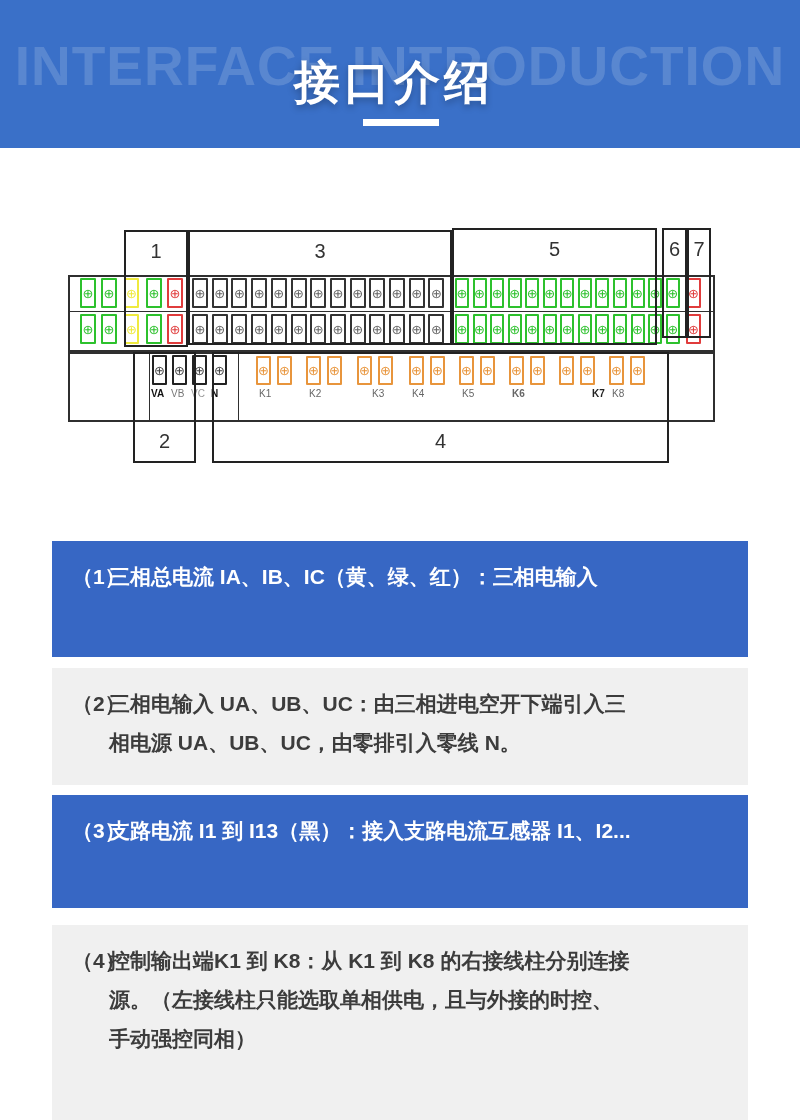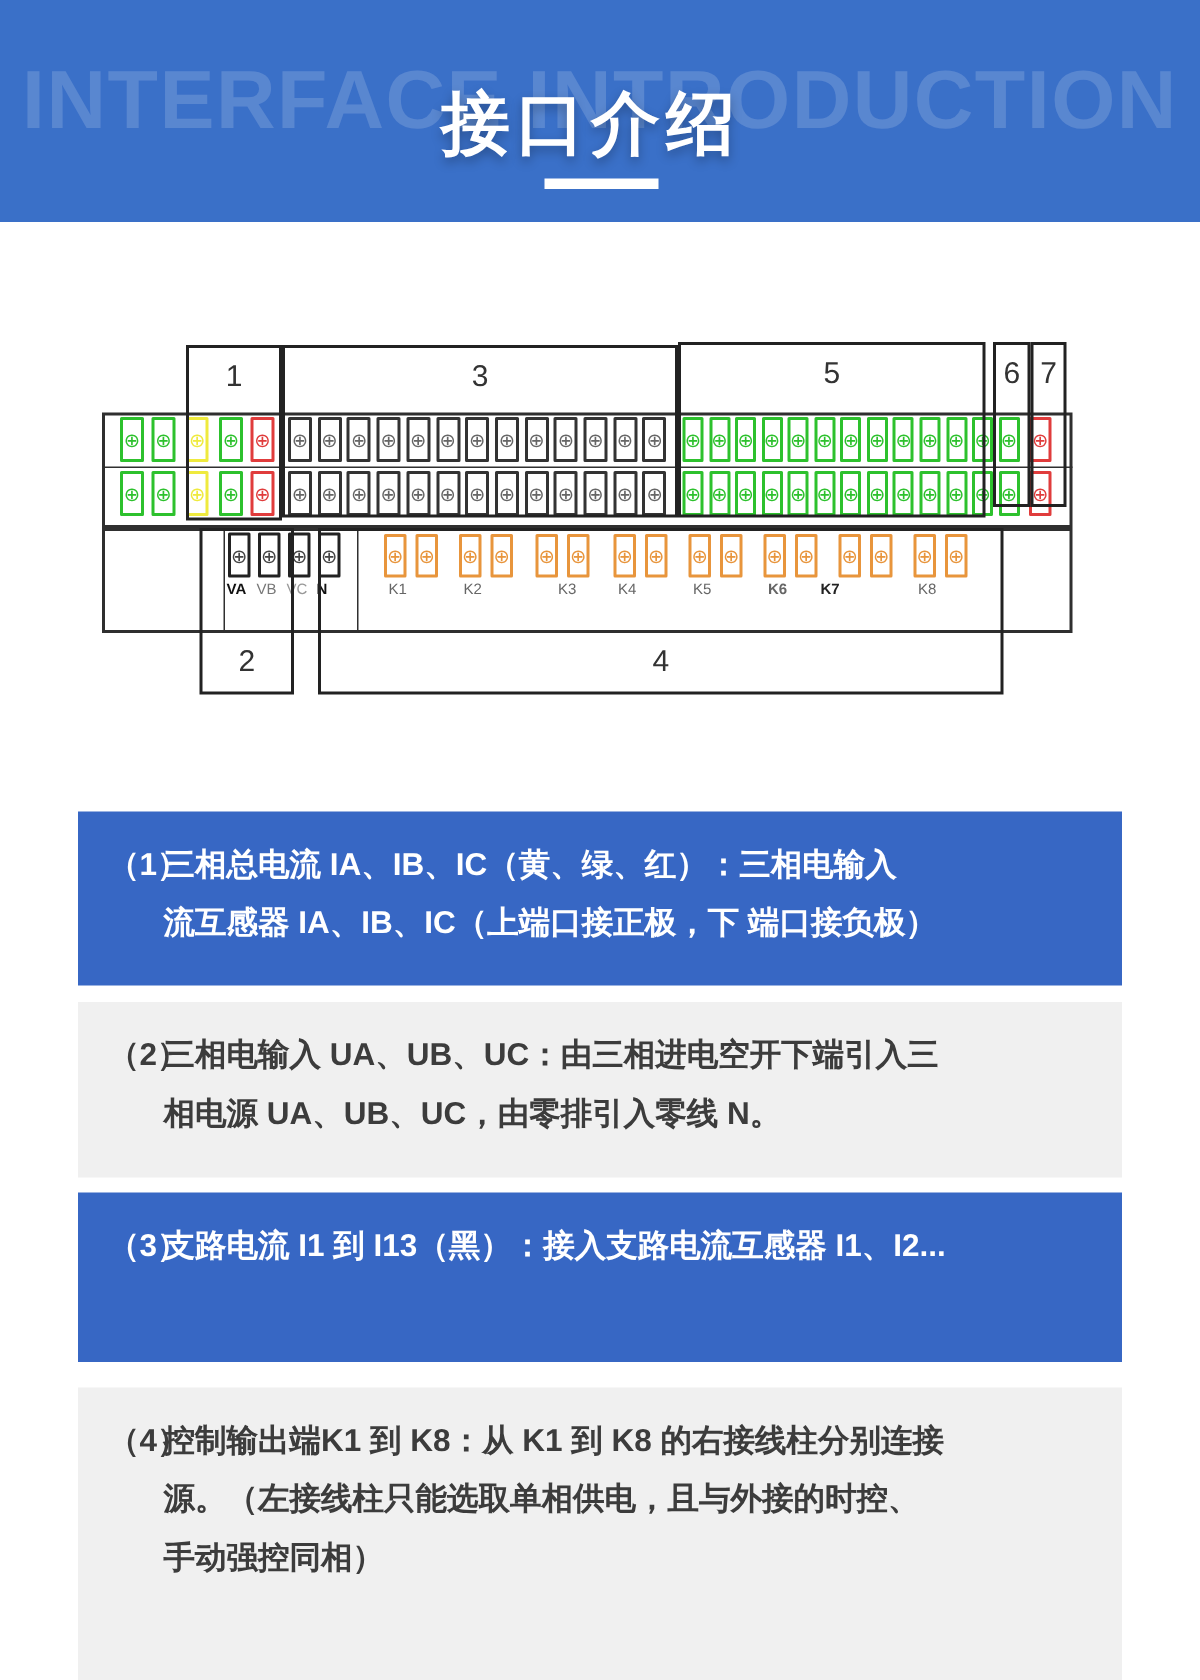--- a/index.html
+++ b/index.html
@@ -301,21 +301,21 @@
       <div class="terminal" style="left: 530px; top: 356px; width: 15px; height: 29px; border: 2px solid rgb(232, 149, 60);">
         <span class="screw" style="color: rgb(232, 149, 60);">⊕</span>
       </div>
       <div class="mini-label" style="left: 512px; top: 388px; font-weight: bold; color: rgb(102, 102, 102);">K6</div>
       <div class="terminal" style="left: 559px; top: 356px; width: 15px; height: 29px; border: 2px solid rgb(232, 149, 60);">
         <span class="screw" style="color: rgb(232, 149, 60);">⊕</span>
       </div>
       <div class="terminal" style="left: 580px; top: 356px; width: 15px; height: 29px; border: 2px solid rgb(232, 149, 60);">
         <span class="screw" style="color: rgb(232, 149, 60);">⊕</span>
       </div>
-      <div class="mini-label" style="left: 547px; top: 388px; font-weight: bold; color: rgb(34, 34, 34);">K7</div>
+      <div class="mini-label" style="left: 592px; top: 388px; font-weight: bold; color: rgb(34, 34, 34);">K7</div>
       <div class="terminal" style="left: 609px; top: 356px; width: 15px; height: 29px; border: 2px solid rgb(232, 149, 60);">
         <span class="screw" style="color: rgb(232, 149, 60);">⊕</span>
       </div>
       <div class="terminal" style="left: 630px; top: 356px; width: 15px; height: 29px; border: 2px solid rgb(232, 149, 60);">
         <span class="screw" style="color: rgb(232, 149, 60);">⊕</span>
       </div>
       <div class="mini-label" style="left: 612px; top: 388px; font-weight: normal; color: rgb(102, 102, 102);">K8</div>
       <div class="sec-box" style="left: 124px; top: 230px; width: 64px; height: 117px;">
         <div class="sec-label" style="top: 8px; position: absolute;">1</div>
       </div>
@@ -336,21 +336,20 @@
       </div>
       <div class="sec-box" style="left: 212px; top: 352px; width: 457px; height: 111px;">
         <div class="sec-label" style="bottom: 8px; position: absolute;">4</div>
       </div>
     </div>
 
   <section class="note note-blue" style="top:541px;height:116px;">
     <span class="marker">（1）</span>
     <div class="lines">
         <div>三相总电流 IA、IB、IC（黄、绿、红）：三相电输入</div>
-        <div>流互感器 IA、IB、IC（上端口接正极，下 端口接负极）</div>
       </div>
   </section>
 
   <section class="note note-gray" style="top:668px;height:117px;">
     <span class="marker">（2）</span>
     <div class="lines">
         <div>三相电输入 UA、UB、UC：由三相进电空开下端引入三</div>
         <div>相电源 UA、UB、UC，由零排引入零线 N。</div>
       </div>
   </section>

